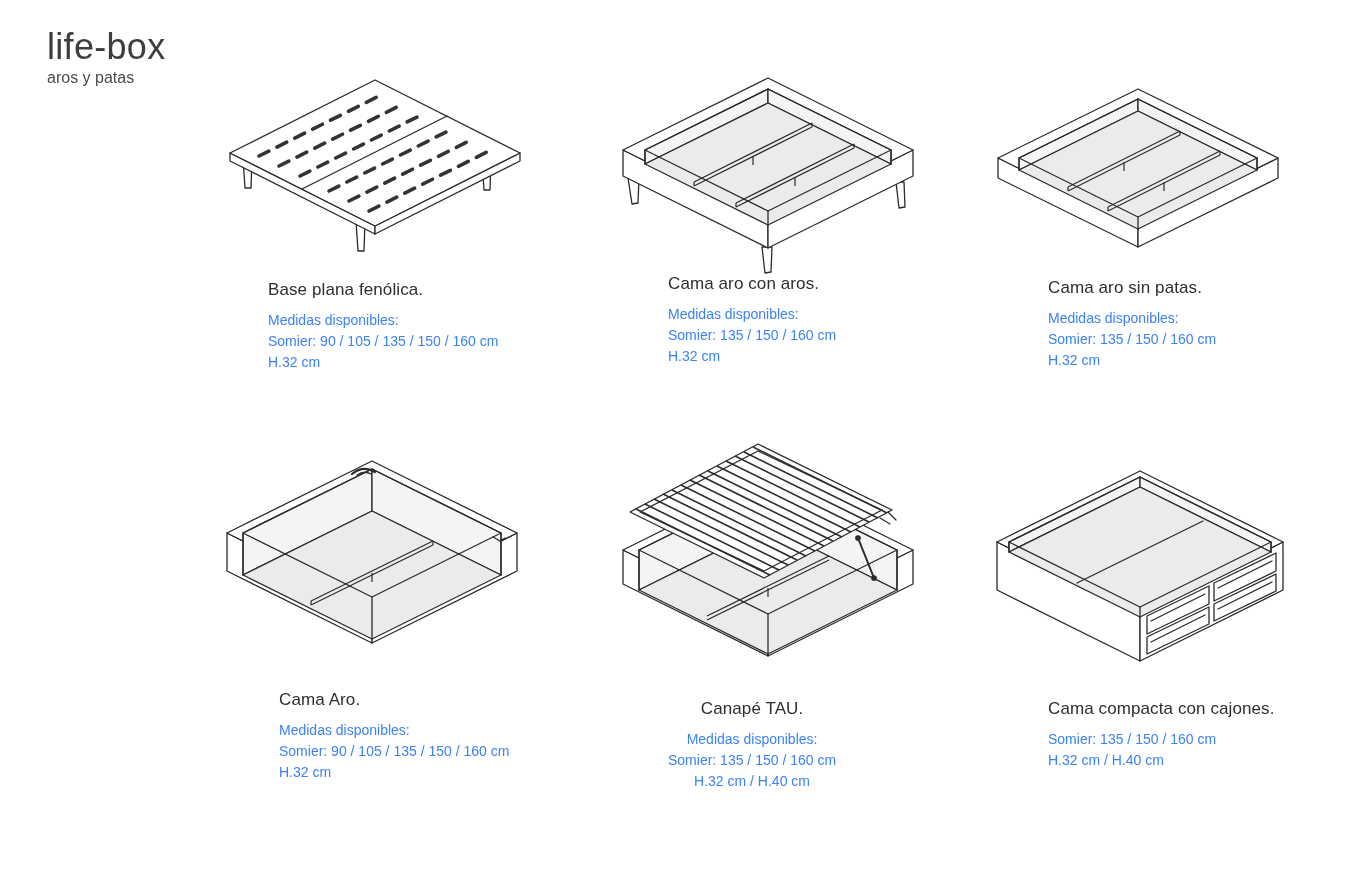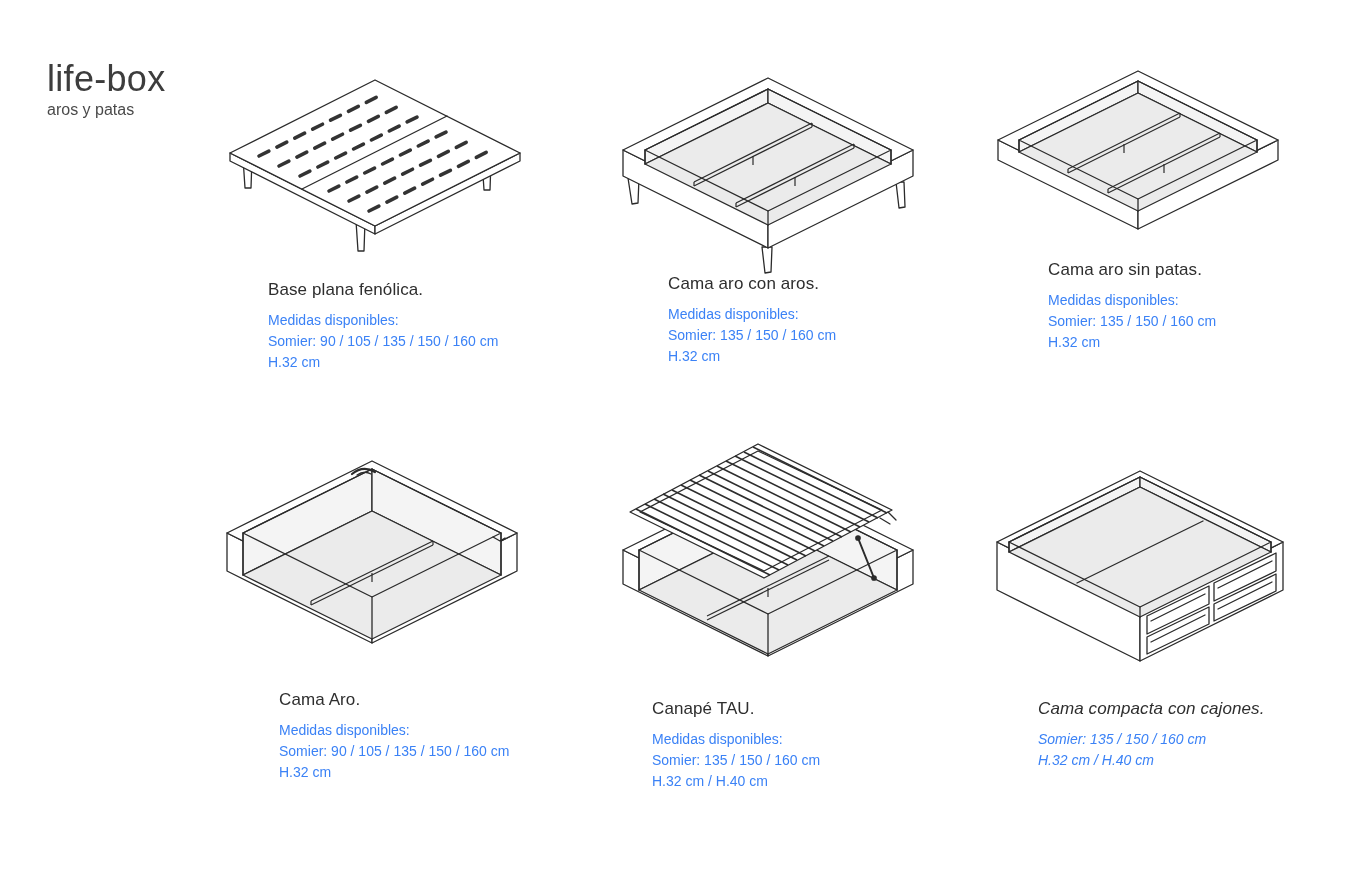--- a/index.html
+++ b/index.html
@@ -4,21 +4,21 @@
 <title>life-box</title>
 <style>
   * { margin: 0; padding: 0; box-sizing: border-box; }
   html, body { background: #ffffff; }
   body {
     width: 1360px; height: 875px;
     position: relative; overflow: hidden;
     font-family: "Liberation Sans", "DejaVu Sans", sans-serif;
     color: #333;
   }
-  .brand { position: absolute; left: 47px; top: 28px; margin-top: 32px; }
+  .brand { position: absolute; left: 47px; top: 28px; }
   .brand h1 {
     font-size: 36px; font-weight: 400; color: #3d3d3d;
     letter-spacing: 0.3px; line-height: 1.05;
   }
   .brand p { font-size: 16px; color: #4a4a4a; margin-top: 3px; }
 
   .product { position: absolute; }
   .art { position: absolute; left: 0; top: 0; display: block; }
   figcaption { position: absolute; }
   .pname { font-size: 17px; font-weight: 400; color: #2e2e2e; margin-bottom: 10px; letter-spacing: 0.1px; }
@@ -107,21 +107,21 @@
     </g>
   </svg>
   <figcaption style="left:60px; top:232px;">
     <h3 class="pname">Cama aro con aros.</h3>
     <p class="pline">Medidas disponibles:</p>
     <p class="pline">Somier: 135 / 150 / 160 cm</p>
     <p class="pline">H.32 cm</p>
   </figcaption>
 </figure>
 
-<figure class="product" style="left:985px; top:38px; width:320px; height:370px;text-decoration:underline;">
+<figure class="product" style="left:985px; top:56px; width:320px; height:370px;text-decoration:underline;">
   <svg class="art" style="left:3px;" width="310" height="225" viewBox="0 0 310 225">
     <g class="ink">
 
       <path class="face" d="M10,102 L150,171 L150,191 L10,122 Z"></path>
       <path class="face" d="M150,171 L290,102 L290,122 L150,191 Z"></path>
 
       <path class="face" d="M10,102 L150,33 L290,102 L150,171 Z"></path>
 
       <path class="farwall" d="M31,102 L150,43 L150,55 L31,114 Z"></path>
       <path class="farwall" d="M150,43 L269,102 L269,114 L150,55 Z"></path>
@@ -235,21 +235,21 @@
     </g>
 
     <g class="ink">
       <line x1="250" y1="108" x2="266" y2="148" style="stroke-width:2;"></line>
       <circle cx="250" cy="108" r="2.2" fill="#2b2b2b"></circle>
       <circle cx="266" cy="148" r="2.2" fill="#2b2b2b"></circle>
       <path d="M272,88 l10,6"></path>
       <path d="M280,82 l8,8"></path>
     </g>
   </svg>
-  <figcaption style="left:44px; top:269px;">
+  <figcaption style="left:60px; top:269px;text-align:center;">
     <h3 class="pname">Canapé TAU.</h3>
     <p class="pline">Medidas disponibles:</p>
     <p class="pline">Somier: 135 / 150 / 160 cm</p>
     <p class="pline">H.32 cm / H.40 cm</p>
   </figcaption>
 </figure>
 
 <figure class="product" style="left:985px; top:442px; width:330px; height:390px;">
   <svg class="art" width="320" height="245" viewBox="0 0 320 245">
     <g class="ink">
@@ -271,18 +271,18 @@
       <path d="M162,174 L224,144 L224,162 L162,192 Z"></path>
       <path d="M229,141 L291,111 L291,129 L229,159 Z"></path>
       <path d="M162,195 L224,165 L224,182 L162,212 Z"></path>
       <path d="M229,162 L291,132 L291,149 L229,179 Z"></path>
       <line x1="166" y1="179" x2="220" y2="152"></line>
       <line x1="233" y1="146" x2="287" y2="119"></line>
       <line x1="166" y1="200" x2="220" y2="173"></line>
       <line x1="233" y1="167" x2="287" y2="140"></line>
     </g>
   </svg>
-  <figcaption style="left:53px; top:257px;font-style:italic;">
+  <figcaption style="left:63px; top:257px;">
     <h3 class="pname">Cama compacta con cajones.</h3>
     <p class="pline">Somier: 135 / 150 / 160 cm</p>
     <p class="pline">H.32 cm / H.40 cm</p>
   </figcaption>
 </figure>
 
 </body></html>

